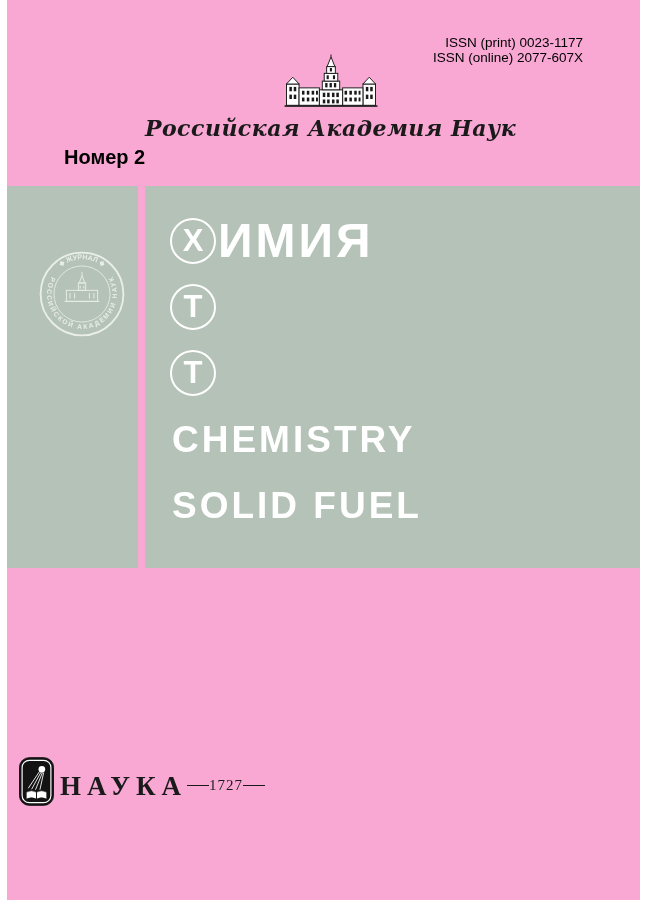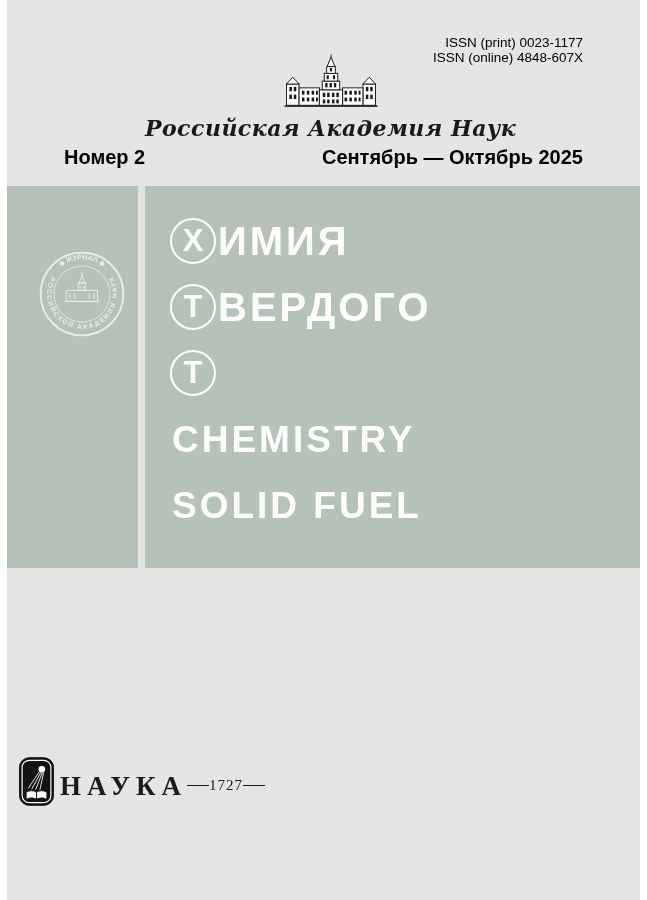--- a/index.html
+++ b/index.html
@@ -4,21 +4,21 @@
 <style>
   :root{
     --panel-green:#b5c2b7;
     --seal-ink:#e9efe8;
     --text-dark:#111111;
   }
   *{margin:0;padding:0;box-sizing:border-box;}
   html,body{background:#ffffff;}
   .page{
     position:relative;width:633px;height:900px;margin:0 auto;
-    background:#e5e5e5;overflow:hidden;
+    background:#f9a8d4;overflow:hidden;
     font-family:"Liberation Sans","DejaVu Sans",sans-serif;
     color:var(--text-dark,#111);
   }
   
   .issn{
     position:absolute;top:36px;right:57px;text-align:right;
     font-size:13.5px;line-height:14.5px;font-weight:400;color:#000;
   }
   
   .ras{
@@ -53,21 +53,21 @@
   .circle{
     width:46px;height:46px;border:2.5px solid #ffffff;border-radius:50%;
     display:flex;align-items:center;justify-content:center;flex:0 0 auto;
     margin-right:2px;
   }
   .circle span{
     font-size:31px;font-weight:bold;color:#ffffff;line-height:1;
     transform:translateY(-1px);
   }
   .trest{
-    font-size:40px;font-weight:bold;color:#ffffff;letter-spacing:3px;
+    font-size:48px;font-weight:bold;color:#ffffff;letter-spacing:3px;
     line-height:1;white-space:nowrap;
   }
   .ten{
     font-size:37px;font-weight:bold;color:#ffffff;letter-spacing:3px;
     line-height:1;white-space:nowrap;padding-left:2px;
   }
   
   .publisher{
     position:absolute;top:757px;left:0;width:647px;
     display:flex;flex-direction:row;align-items:center;color:#1a1a1a;margin-left:12px;
@@ -86,21 +86,21 @@
   }
   .year-rule{width:22px;height:0;border-top:1.6px solid #1a1a1a;}
 </style>
 </head>
 <body>
 
 <div class="page">
 
   <div class="issn">
     <div>ISSN (print) 0023-1177</div>
-    <div>ISSN (online) 4848-607X</div>
+    <div>ISSN (online) 2077-607X</div>
   </div>
 
   <div class="ras">
     <svg class="ras-building" viewBox="0 0 104 62" fill="none" xmlns="http://www.w3.org/2000/svg">
       <g stroke="#1a1a1a" stroke-width="1" fill="#ffffff">
 
         <rect x="6" y="31" width="13" height="22"></rect>
         <polygon points="6,31 12.5,24 19,31"></polygon>
         <rect x="85" y="31" width="13" height="22"></rect>
         <polygon points="85,31 91.5,24 98,31"></polygon>
@@ -157,21 +157,20 @@
           <rect x="54" y="22" width="2.2" height="4"></rect>
         <rect x="50.8" y="14.5" width="2.2" height="3.5"></rect>
         <rect x="4" y="53" width="96" height="1.6"></rect>
       </g>
     </svg>
     <div class="ras-script">Российская Академия Наук</div>
   </div>
 
   <div class="issue-row">
     <div>Номер 2</div>
-    <div>Сентябрь — Октябрь 2025</div>
   </div>
 
   <div class="left-col">
     <svg class="seal" viewBox="-50 -50 100 100" xmlns="http://www.w3.org/2000/svg">
       <defs>
         <path id="sealTop" d="M -30 -23 A 38 38 0 0 1 30 -23"></path>
         <path id="sealBot" d="M -31 -22 A 38 38 0 1 0 31 -22"></path>
       </defs>
       <circle cx="0" cy="0" r="45" fill="none" stroke="var(--seal-ink,#e9efe8)" stroke-width="2"></circle>
       <circle cx="0" cy="0" r="30.5" fill="none" stroke="var(--seal-ink,#e9efe8)" stroke-width="0.9"></circle>
@@ -202,21 +201,20 @@
     <div class="trow">
       <span class="circle">
         <span>Х</span>
       </span>
       <span class="trest">ИМИЯ</span>
     </div>
     <div class="trow">
       <span class="circle">
         <span>Т</span>
       </span>
-      <span class="trest">ВЕРДОГО</span>
     </div>
     <div class="trow">
       <span class="circle">
         <span>Т</span>
       </span>
     </div>
     <div class="trow">
       <span class="ten">CHEMISTRY</span>
     </div>
     <div class="trow">

